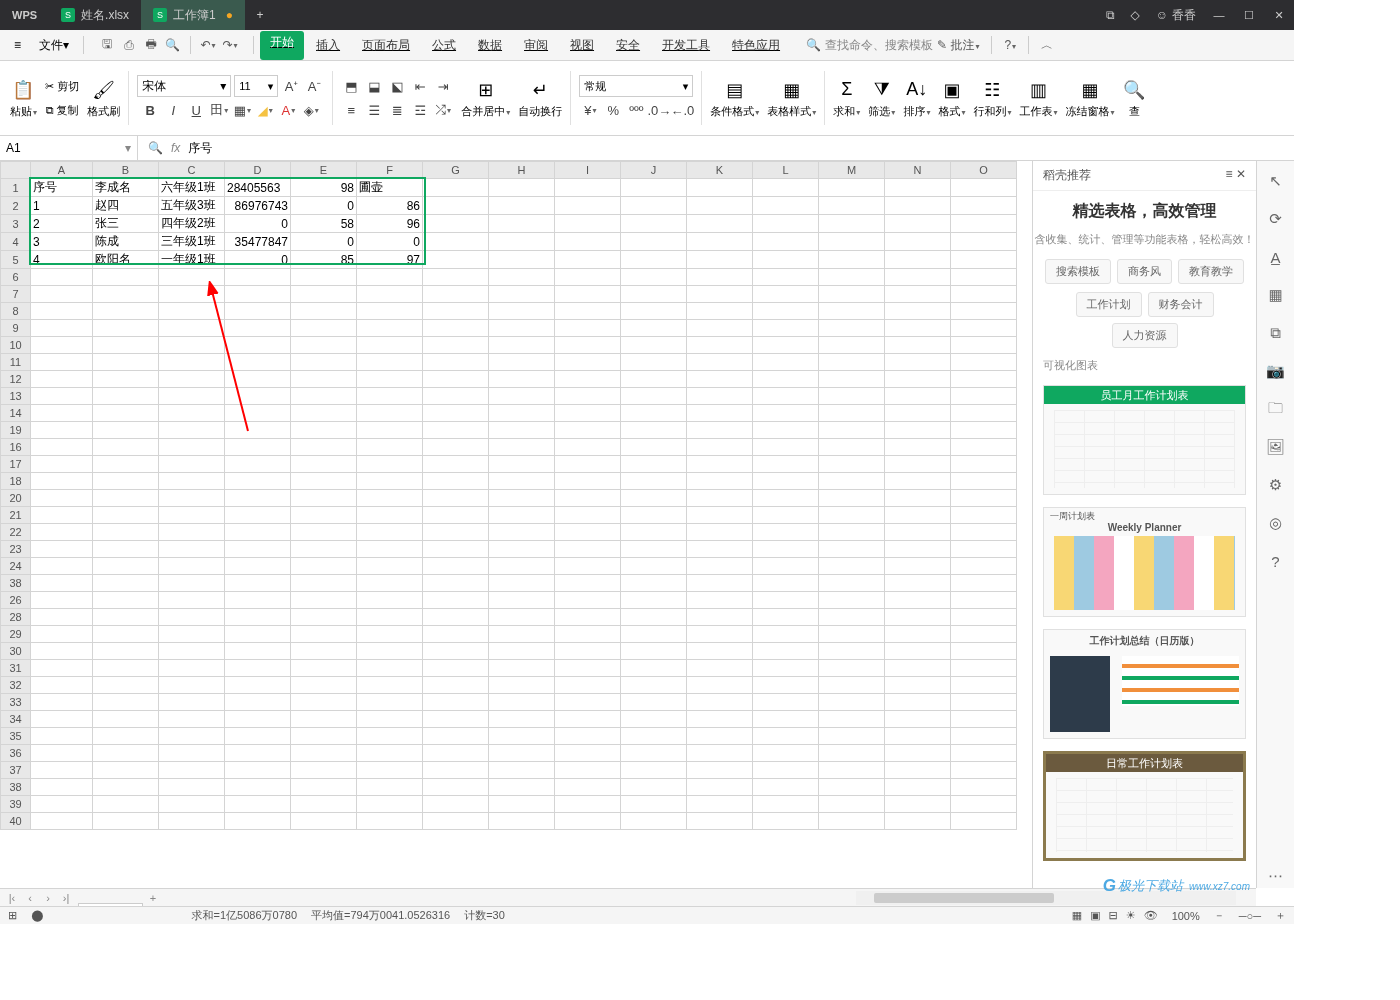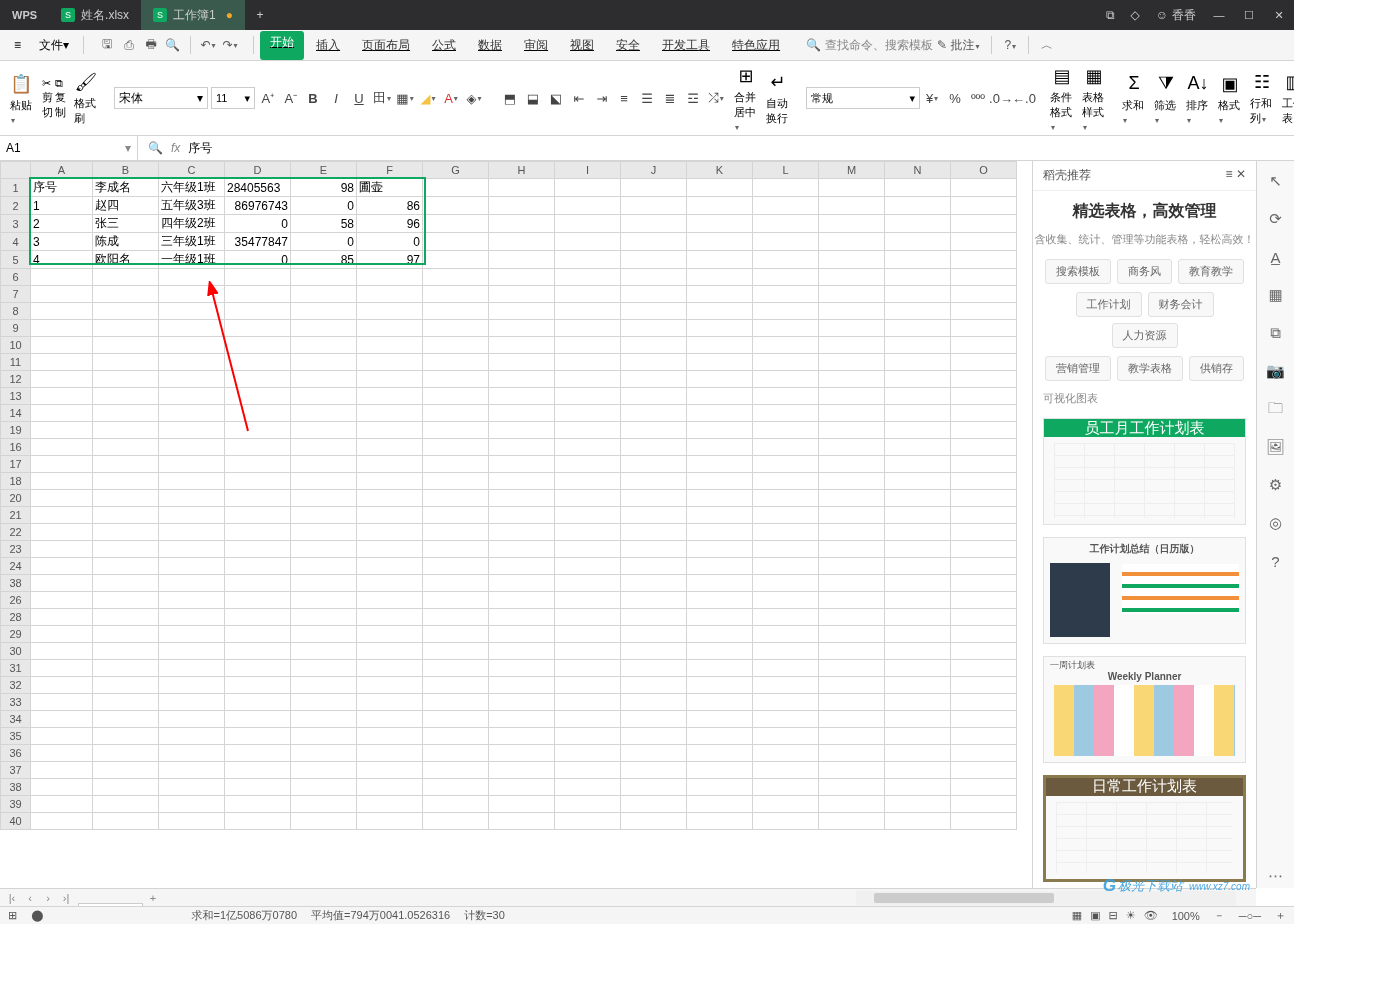--- a/index.html
+++ b/index.html
@@ -25,21 +25,21 @@
 .menubar .qat-btn { width: 18px; height: 18px; display: flex; align-items: center; justify-content: center; cursor: pointer; color: #555; }
 .menubar .sep { width: 1px; height: 18px; background: #ccc; margin: 0 4px; }
 .menubar .ribbon-tabs { display: flex; gap: 2px; text-decoration: underline; }
 .menubar .rtab { padding: 6px 10px; cursor: pointer; color: #333; }
 .menubar .rtab.active { background: #0fa860; color: #fff; border-radius: 3px; padding: 3px 10px; }
 .menubar .search-box { margin-left: 14px; color: #888; display: flex; align-items: center; gap: 4px; }
 .menubar .right-tools { display: flex; align-items: center; gap: 8px; color: #555; }
 
 
 .ribbon { height: 75px; background: #fff; border-bottom: 1px solid #d4d4d4; display: flex; align-items: center; padding: 0 6px; font-size: 11px; }
-.rgroup { display: flex; align-items: center; padding: 0 4px; height: 100%; justify-content: center; gap: 2px; }
+.rgroup { display: flex; flex-direction: column; align-items: center; padding: 0 4px; height: 100%; justify-content: center; gap: 2px; }
 .rsep { width: 1px; height: 54px; background: #e0e0e0; margin: 0 4px; align-self: center; }
 .big-btn { display: flex; flex-direction: column; align-items: center; gap: 2px; cursor: pointer; padding: 2px 4px; }
 .big-btn .bicon { width: 24px; height: 24px; display: flex; align-items: center; justify-content: center; font-size: 18px; }
 .small-row { display: flex; align-items: center; gap: 3px; height: 22px; }
 .font-sel { border: 1px solid #ccc; height: 22px; padding: 0 4px; display: flex; align-items: center; background: #fff; cursor: pointer; }
 .font-name { width: 94px; font-size: 12px; }
 .font-size { width: 44px; }
 .num-sel { width: 114px; }
 .ib { width: 20px; height: 20px; display: flex; align-items: center; justify-content: center; cursor: pointer; font-size: 13px; color: #444; }
 .dd::after { content: "▾"; font-size: 8px; margin-left: 1px; color: #666; }
@@ -65,21 +65,21 @@
 
 
 .rpanel { width: 224px; border-left: 1px solid #d4d4d4; background: #fff; display: flex; flex-direction: column; font-size: 12px; }
 .rpanel .phead { padding: 6px 10px; border-bottom: 1px solid #eee; display: flex; justify-content: space-between; color: #555; }
 .rpanel .ptitle { padding: 10px; text-align: center; font-size: 16px; font-weight: bold; color: #333; }
 .rpanel .psub { text-align: center; font-size: 11px; color: #888; padding-bottom: 8px; }
 .rpanel .pill-row { display: flex; gap: 6px; padding: 4px 10px; flex-wrap: wrap; justify-content: center; }
 .rpanel .pill { padding: 4px 10px; border: 1px solid #e0e0e0; border-radius: 3px; background: #f8f8f8; font-size: 11px; cursor: pointer; color: #666; }
 .rpanel .sect { padding: 6px 10px; color: #888; font-size: 11px; }
 .rpanel .thumb { margin: 6px 10px; height: 110px; border: 1px solid #e0e0e0; background: #f9f9f9; display: flex; flex-direction: column; align-items: center; justify-content: center; font-size: 9px; color: #555; position: relative; cursor: pointer; overflow: hidden; }
-.thumb .thbar { height: 18px; width: 100%; display: flex; align-items: center; justify-content: center; color: #fff; font-size: 15px; }
+.thumb .thbar { height: 18px; width: 100%; display: flex; align-items: center; justify-content: center; color: #fff; font-size: 11px; }
 .thumb .tgrid { flex:1; width:90%; margin:6px 0; background: repeating-linear-gradient(#eee 0 1px, transparent 1px 12px), repeating-linear-gradient(90deg, #eee 0 1px, transparent 1px 30px); }
 .thumb .tlabel { position: absolute; top: 4px; font-size: 10px; font-weight: bold; }
 
 
 .iconstrip { position: absolute; top: 161px; right: 0; width: 38px; bottom: 36px; border-left: 1px solid #d4d4d4; background: #f8f8f8; display: flex; flex-direction: column; align-items: center; padding-top: 8px; gap: 14px; }
 .iconstrip .isbtn { width: 24px; height: 24px; display: flex; align-items: center; justify-content: center; cursor: pointer; color: #666; font-size: 15px; }
 
 
 .sheettabs { position: absolute; bottom: 18px; left: 0; right: 38px; height: 18px; background: #f5f5f5; border-top: 1px solid #d4d4d4; display: flex; align-items: center; font-size: 11px; }
 .sheettabs .nav { display: flex; padding: 0 4px; gap: 2px; }
@@ -1037,39 +1037,34 @@
     <div class="pill-row">
       <div class="pill">搜索模板</div>
       <div class="pill">商务风</div>
       <div class="pill">教育教学</div>
     </div>
     <div class="pill-row">
       <div class="pill">工作计划</div>
       <div class="pill">财务会计</div>
       <div class="pill">人力资源</div>
     </div>
-    <div class="pill-row">
-      <div class="pill">营销管理</div>
-      <div class="pill">教学表格</div>
-      <div class="pill">供销存</div>
-    </div>
     <div class="sect">可视化图表</div>
     <div class="thumb">
         <div class="thbar" style="background:#0fa860">员工月工作计划表</div>
         <div class="tgrid"></div>
       </div>
     <div class="thumb">
+        <div style="position:absolute;top:2px;left:6px;font-size:9px">一周计划表</div>
+        <div class="tlabel" style="top:14px">Weekly Planner</div>
+        <div class="tgrid" style="margin-top:28px;background:repeating-linear-gradient(90deg,#f8d774 0 20px,#9ecae1 20px 40px,#f4a6c0 40px 60px,#fff 60px 80px)"></div>
+      </div>
+    <div class="thumb">
         <div class="tlabel">工作计划总结（日历版）</div>
         <div style="width:30%;height:70%;background:#2d3b4a;position:absolute;left:6px;bottom:6px"></div>
         <div style="position:absolute;right:6px;top:26px;height:50px;width:58%;background:repeating-linear-gradient(#fff 0 8px,#f18f3b 8px 12px,#fff 12px 20px,#0fa860 20px 24px)"></div>
-      </div>
-    <div class="thumb">
-        <div style="position:absolute;top:2px;left:6px;font-size:9px">一周计划表</div>
-        <div class="tlabel" style="top:14px">Weekly Planner</div>
-        <div class="tgrid" style="margin-top:28px;background:repeating-linear-gradient(90deg,#f8d774 0 20px,#9ecae1 20px 40px,#f4a6c0 40px 60px,#fff 60px 80px)"></div>
       </div>
     <div class="thumb" style="border:3px solid #8b7a4e">
         <div class="thbar" style="background:#6b5a3e">日常工作计划表</div>
         <div class="tgrid"></div>
       </div>
   </div>
 </div>
 
 <div class="iconstrip">
   <div class="isbtn">↖</div>

